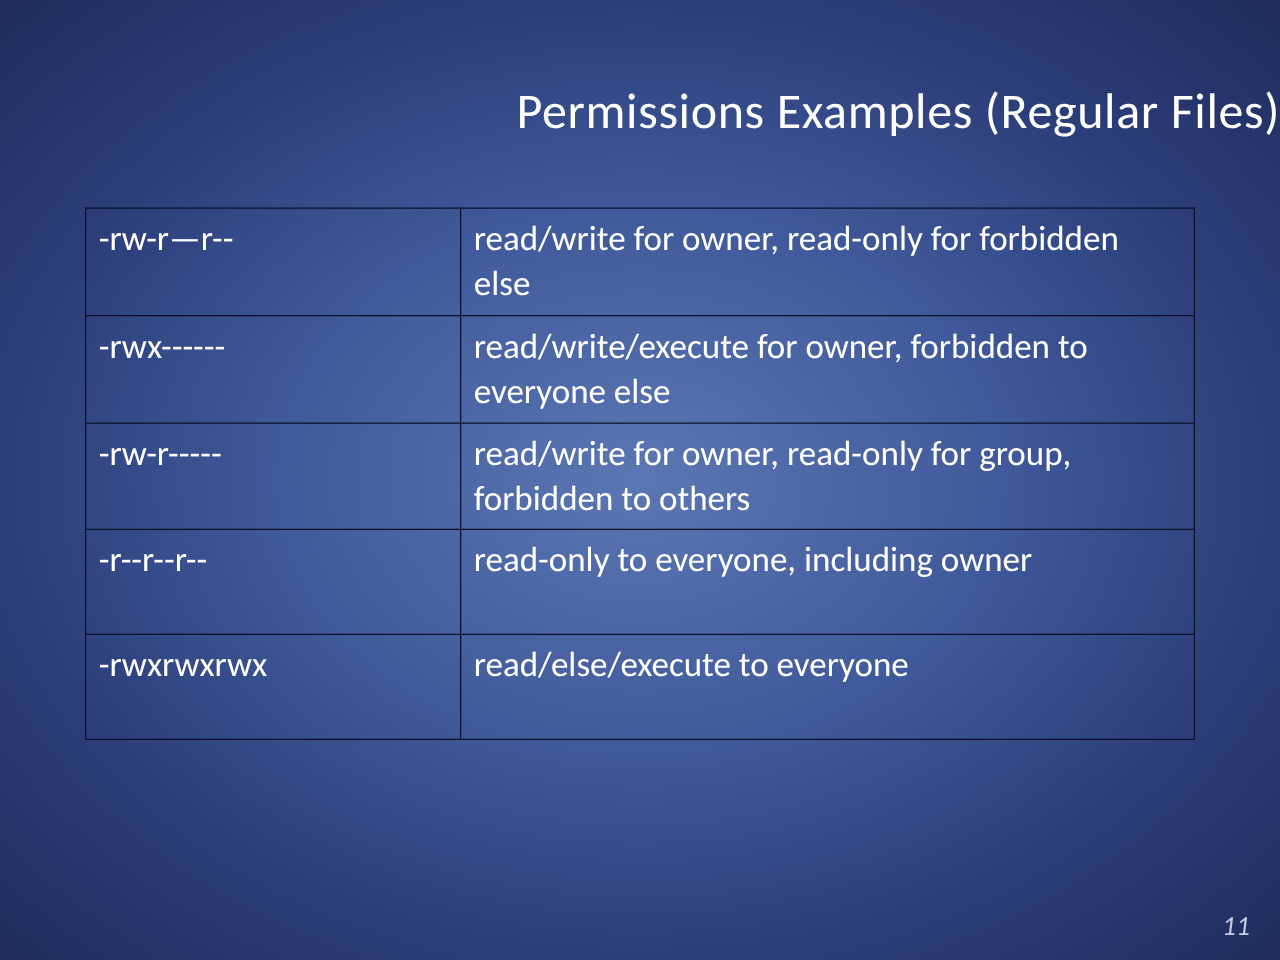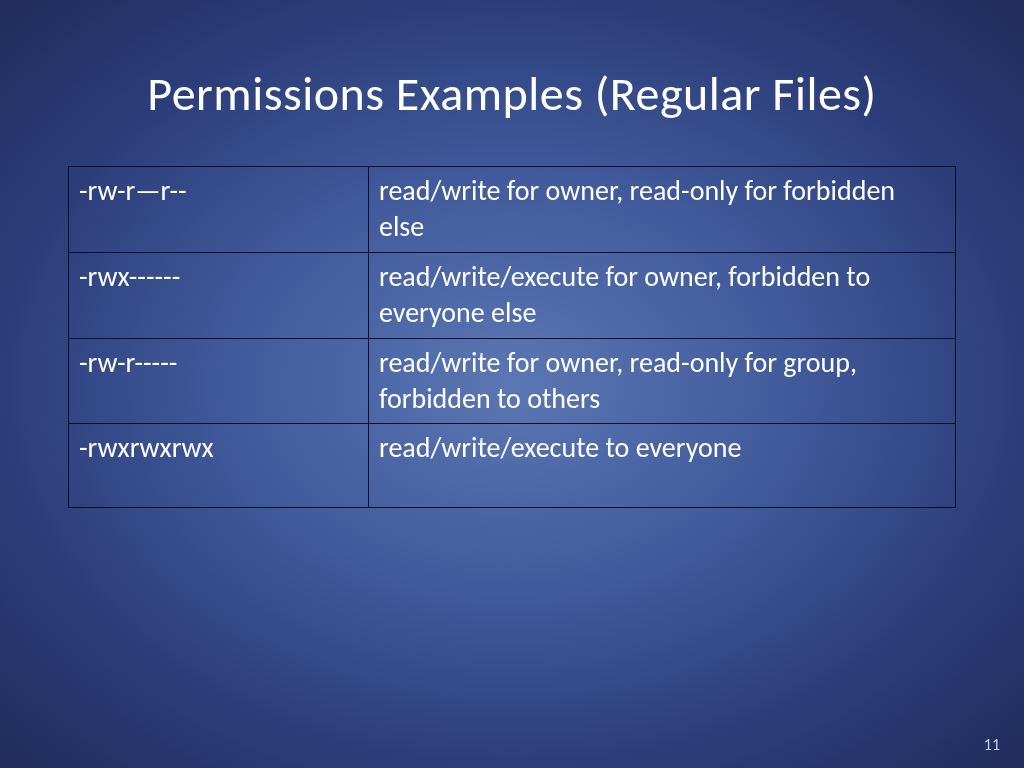--- a/index.html
+++ b/index.html
@@ -16,22 +16,22 @@
     background: radial-gradient(ellipse at center, #5b77b3 0%, #40599a 40%, #2c3e7a 70%, #1f2c5c 100%);
     position: relative;
     color: #ffffff;
     box-sizing: border-box;
   }
   .title {
     position: absolute;
     top: 64px;
     left: 0;
     right: 0;
-    text-align: center;
-    font-size: 48px;
+    text-align: right;
+    font-size: 40px;
     font-weight: 400;
     letter-spacing: 0.5px;
   }
   .table {
     position: absolute;
     top: 166px;
     left: 68px;
     width: 888px;
     border-collapse: collapse;
   }
@@ -45,22 +45,23 @@
     box-sizing: border-box;
     margin-top: 30px;
   }
   .table td.col-perm {
     width: 300px;
   }
   .page-number {
     position: absolute;
     bottom: 14px;
     right: 24px;
-    font-size: 16px;
+    font-size: 22px;
     color: #c7cde0;
+    font-style: italic;
   }
 </style>
 </head>
 <body>
 
 <div class="slide">
   <div class="title">Permissions Examples (Regular Files)</div>
 
   <table class="table">
     <tbody>
@@ -70,20 +71,24 @@
       </tr>
       <tr>
         <td class="col-perm">-rwx------</td>
         <td>read/write/execute for owner, forbidden to everyone else</td>
       </tr>
       <tr>
         <td class="col-perm">-rw-r-----</td>
         <td>read/write for owner, read-only for group, forbidden to others</td>
       </tr>
       <tr>
+        <td class="col-perm">-r--r--r--</td>
+        <td>read-only to everyone, including owner</td>
+      </tr>
+      <tr>
         <td class="col-perm">-rwxrwxrwx</td>
-        <td>read/write/execute to everyone</td>
+        <td>read/else/execute to everyone</td>
       </tr>
     </tbody>
   </table>
 
   <div class="page-number">11</div>
 </div>
 
 </body></html>

